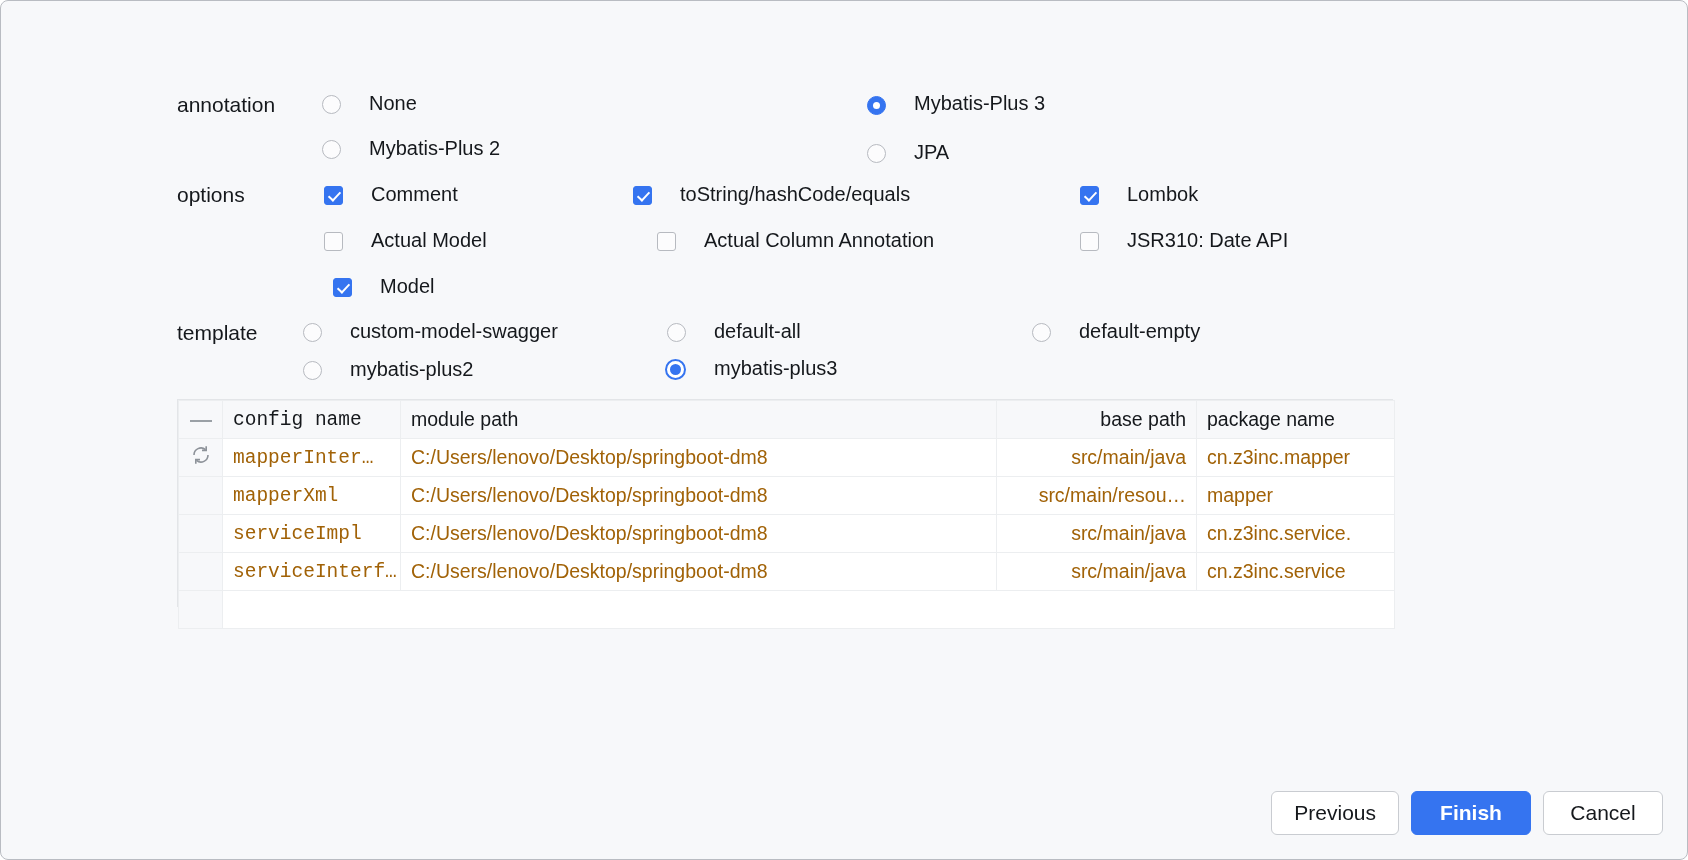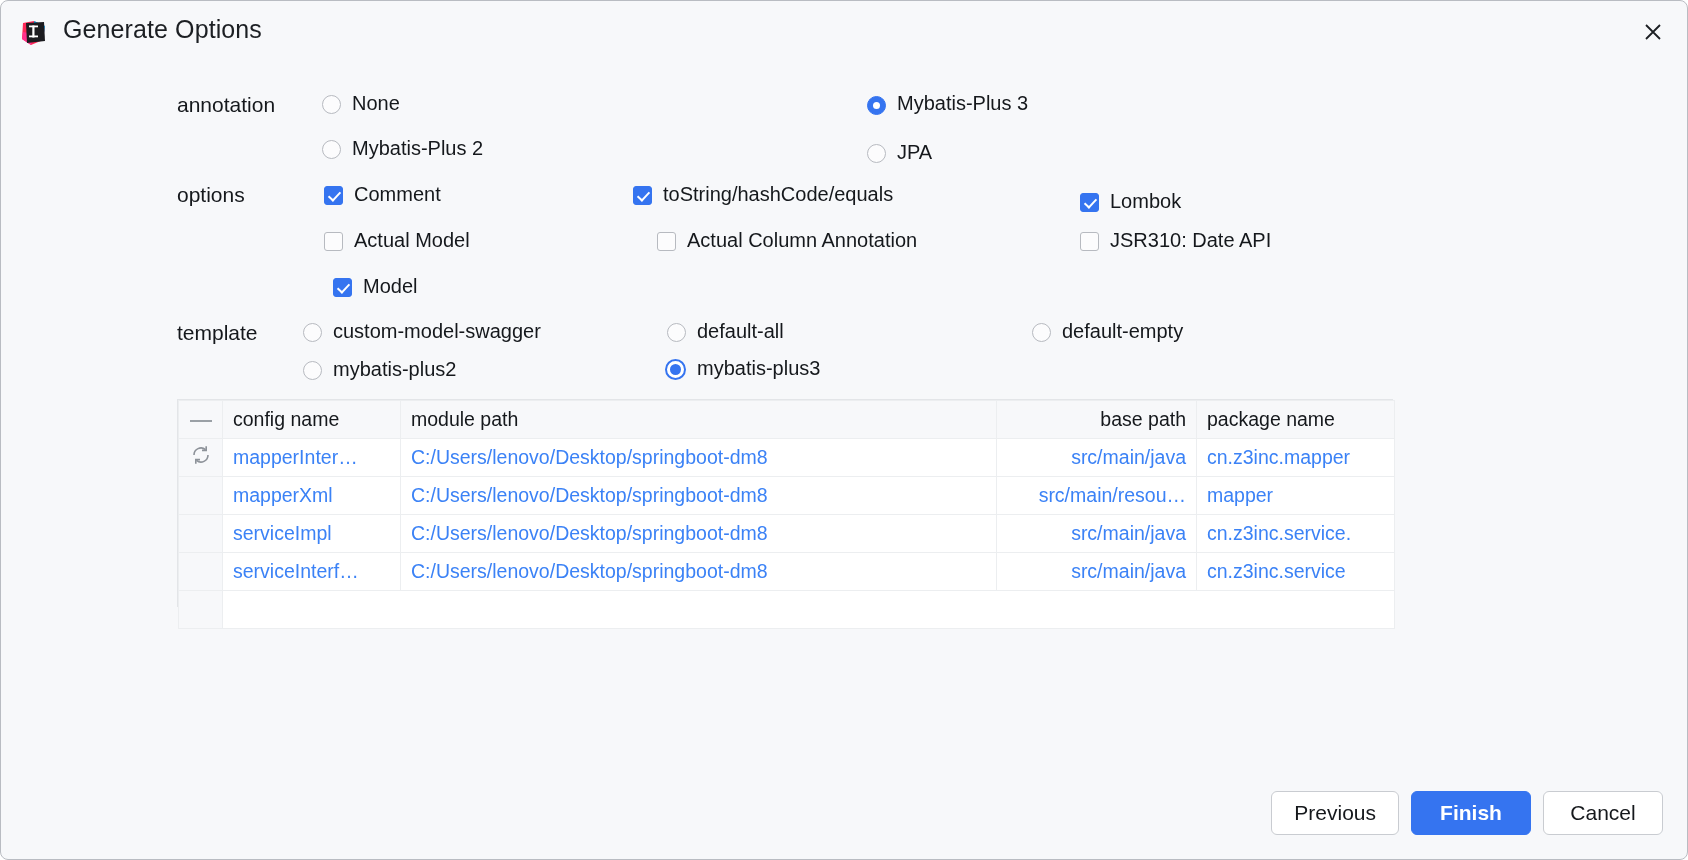--- a/index.html
+++ b/index.html
@@ -43,21 +43,21 @@
 
   
   .form-label {
     position: absolute;
     font-size: 21px; color: #15181c;
     white-space: nowrap;
   }
   .ctrl {
     position: absolute;
     display: flex; align-items: center;
-    gap: 11px;
+    gap: 28px;
     cursor: pointer;
     white-space: nowrap;
   }
   .ctrl .lbl { font-size: 20px; color: #15181c; line-height: 1; padding-bottom: 2px;}
 
   
   .radio {
     width: 19px; height: 19px; border-radius: 50%;
     border: 1.6px solid #b7bac0; background: #fcfcfd;
     flex: 0 0 auto; position: relative;
@@ -102,31 +102,31 @@
     background: #ffffff;
     border: 1px solid #e3e5e8;
   }
   table#cfg-table {
     width: 100%; border-collapse: collapse;
     table-layout: fixed;
   }
   #cfg-table th, #cfg-table td {
     border: 1px solid #eceef0;
     font-size: 19.5px; font-weight: normal;
-    color: #3b82f6;
+    color: #a16207;
     text-align: left;
     padding: 0 10px;
     height: 38px;
     overflow: hidden; white-space: nowrap;
   }
   #cfg-table th { background: #f7f8fa; color: #15181c; }
   #cfg-table td { background: #ffffff; }
   #cfg-table .c-icon { width: 44px; padding: 0; text-align: center; background:#f7f8fa;}
   #cfg-table td.c-icon { background: #f7f8fa; border-right:1px solid #eceef0;}
-  #cfg-table .c-name  { width: 178px; }
+  #cfg-table .c-name  { width: 178px; font-family: Liberation Mono, monospace; }
   #cfg-table .c-mod   { width: 596px; }
   #cfg-table .c-base  { width: 200px; text-align: right; }
   #cfg-table .c-pkg   { width: 198px; }
   .dash-head { display:inline-block; width:22px; height:2px; background:#9aa0a6; vertical-align: middle;}
   .blank-row td { height: 36px; background: #ffffff; border-left: 1px solid #eceef0; border-right: 0; border-bottom: 0;}
   .blank-row td.c-icon { background: #f7f8fa; }
 
   
   #buttons {
     position: absolute; right: 24px; bottom: 24px;
@@ -148,39 +148,20 @@
   .btn.primary {
     background: #3574f0; border-color: #3574f0; color: #ffffff;
     font-weight: bold;
   }
 </style>
 </head>
 <body>
 
 <div id="dialog">
 
-  <div id="titlebar">
-    <div id="app-icon">
-      <svg width="26" height="26" viewBox="0 0 26 26">
-        <path d="M2 3 L13 1 L24 6 L22 20 L10 25 L1 19 Z" fill="#fe2857"></path>
-        <path d="M13 1 L24 6 L22 20 L13 22 Z" fill="#00b0f0"></path>
-        <path d="M10 25 L1 19 L2 12 L12 14 Z" fill="#ff318c"></path>
-        <path d="M5 3 L23 2 L24 21 L6 23 Z" fill="#1b1b1f"></path>
-        <rect x="8" y="5.5" width="9" height="1.8" fill="#ffffff"></rect>
-        <rect x="11.3" y="5.5" width="2.2" height="12" fill="#ffffff"></rect>
-        <rect x="8" y="15.5" width="9" height="1.8" fill="#ffffff"></rect>
-      </svg>
-    </div>
-    <div id="title-text">Generate Options</div>
-    <div id="close-btn">
-      <svg width="20" height="20" viewBox="0 0 20 20">
-        <path d="M3 3 L17 17 M17 3 L3 17" stroke="#1c1f23" stroke-width="1.8" fill="none"></path>
-      </svg>
-    </div>
-  </div>
 
   <div class="form-label" style="left:176px; top:92px;">annotation</div>
 
   <div class="ctrl" style="left:321px; top:92px;">
     <span class="radio"></span>
     <span class="lbl">None</span>
   </div>
 
   <div class="ctrl" style="left:866px; top:92px;align-items:flex-end;">
     <span class="radio checked"></span>
@@ -200,21 +181,21 @@
   <div class="form-label" style="left:176px; top:182px;">options</div>
 
   <div class="ctrl" style="left:323px; top:183px;">
     <span class="checkbox checked"></span>
     <span class="lbl">Comment</span>
   </div>
   <div class="ctrl" style="left:632px; top:183px;">
     <span class="checkbox checked"></span>
     <span class="lbl">toString/hashCode/equals</span>
   </div>
-  <div class="ctrl" style="left:1079px; top:183px;margin-top:7px;">
+  <div class="ctrl" style="left:1079px; top:183px;">
     <span class="checkbox checked"></span>
     <span class="lbl">Lombok</span>
   </div>
 
   <div class="ctrl" style="left:323px; top:229px;">
     <span class="checkbox"></span>
     <span class="lbl">Actual Model</span>
   </div>
   <div class="ctrl" style="left:632px; top:229px;margin-left:24px;">
     <span class="checkbox"></span>

